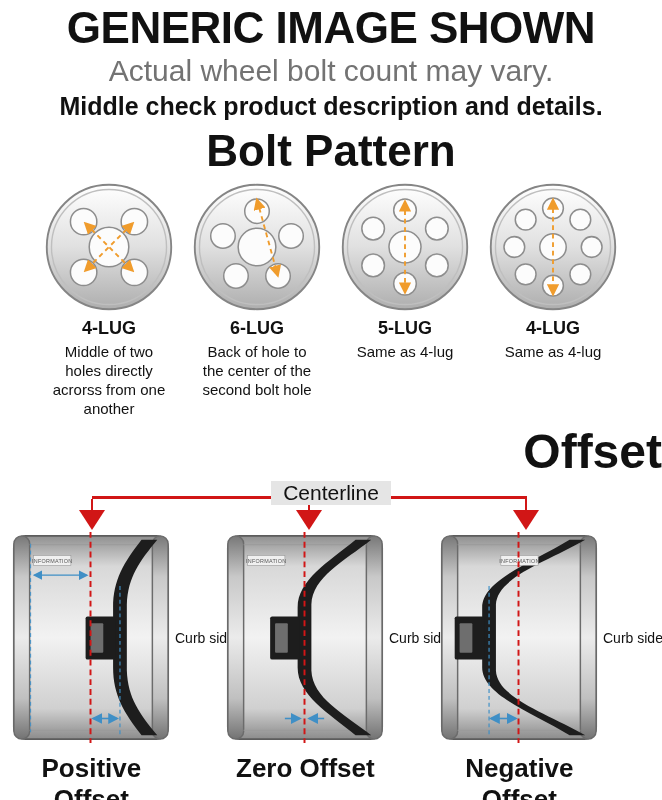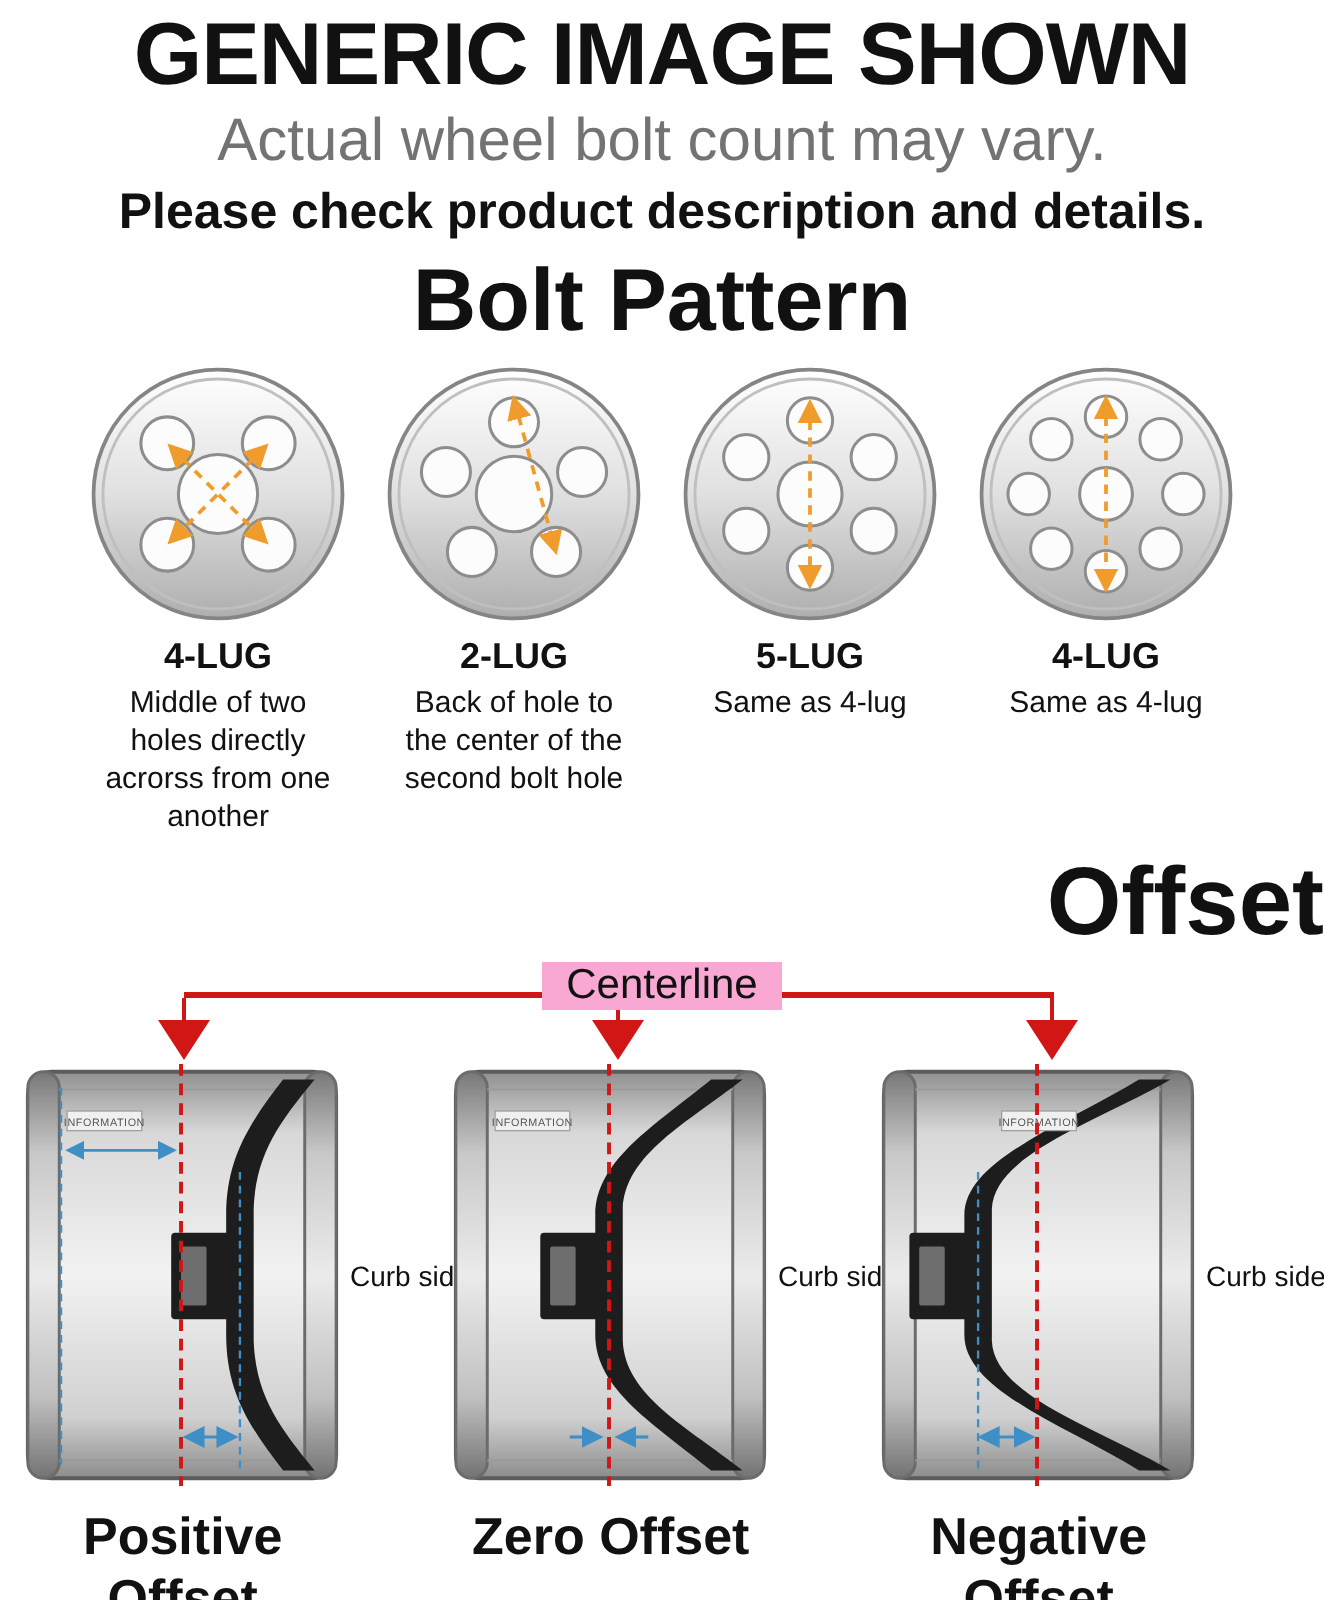--- a/index.html
+++ b/index.html
@@ -24,21 +24,21 @@
   .wheel-col  { width: 148px; display: flex; flex-direction: column; align-items: center; }
   .lug-wheel  { width: 132px; height: 132px; display: block; }
   .hole { fill: #fcfcfc; stroke: #8d8d8d; stroke-width: 1.6; }
   .lug-label { font-size: 18px; font-weight: 700; margin-top: 5px; }
   .lug-desc  { font-size: 15px; line-height: 1.28; text-align: center; margin-top: 3px; max-width: 116px; }
 
   
   .offset-title { text-align: right; font-size: 48px; font-weight: 800; margin-top: 8px; line-height: 1.05; }
   .figure { position: relative; margin-top: 4px; }
   .centerline-row { text-align: center; position: relative; height: 26px; z-index: 2; }
-  .centerline-label { display: inline-block; background: #f9a8d4; padding: 0 12px; font-size: 21px; position: relative; z-index: 2; }
+  .centerline-label { display: inline-block; background: #e5e5e5; padding: 0 12px; font-size: 21px; position: relative; z-index: 2; }
   .red-line  { position: absolute; top: 15px; left: 92px; width: 435px; height: 3px; background: #d11616; z-index: 1; }
   .connector { position: absolute; top: 18px; width: 2px; height: 11px; background: #d11616; z-index: 1; }
   .con1 { left: 91px; } .con2 { left: 308px; } .con3 { left: 525px; }
   .tri { position: absolute; top: 29px; width: 0; height: 0; z-index: 1;
          border-left: 13px solid transparent; border-right: 13px solid transparent;
          border-top: 20px solid #d11616; }
   .tri1 { left: 79px; } .tri2 { left: 296px; } .tri3 { left: 513px; }
   .cross-row { display: flex; padding: 0 10px; margin-top: 23px; position: relative; z-index: 0; }
   .cross-svg { width: 165px; height: 215px; display: block; }
   .curb { width: 52px; display: flex; align-items: center; font-size: 14px; padding-left: 3px; white-space: nowrap; color: #111; }
@@ -77,21 +77,21 @@
       <path d="M0,0 L10,5 L0,10 Z" fill="#3f8fc6"></path>
     </marker>
   </defs>
 </svg>
 
 <div class="page">
 
   <header class="header">
     <h1 class="title">GENERIC IMAGE SHOWN</h1>
     <p class="subtitle">Actual wheel bolt count may vary.</p>
-    <p class="note">Please check product description and details.</p>
+    <p class="note">Middle check product description and details.</p>
   </header>
 
   <section>
     <h2 class="bolt-title">Bolt Pattern</h2>
 
     <div class="wheel-row">
 
       <div class="wheel-col">
         <svg class="lug-wheel" viewBox="0 0 140 140">
           <circle cx="70" cy="70" r="66" fill="url(#faceGrad)" stroke="#858585" stroke-width="2"></circle>
@@ -121,21 +121,21 @@
               <circle class="hole" cx="106.1" cy="58.3" r="13"></circle>
               <circle class="hole" cx="92.3" cy="100.7" r="13"></circle>
               <circle class="hole" cx="47.7" cy="100.7" r="13"></circle>
               <circle class="hole" cx="33.9" cy="58.3" r="13"></circle>
               <circle class="hole" cx="70" cy="70" r="20"></circle>
             </g>
           <g stroke="#f09c2c" stroke-width="2" stroke-dasharray="5 4" fill="none">
             <line x1="70" y1="20" x2="92" y2="100" marker-start="url(#arrO)" marker-end="url(#arrO)"></line>
           </g>
         </svg>
-        <div class="lug-label">2-LUG</div>
+        <div class="lug-label">6-LUG</div>
         <div class="lug-desc">Back of hole to the center of the second bolt hole</div>
       </div>
 
       <div class="wheel-col">
         <svg class="lug-wheel" viewBox="0 0 140 140">
           <circle cx="70" cy="70" r="66" fill="url(#faceGrad)" stroke="#858585" stroke-width="2"></circle>
           <circle cx="70" cy="70" r="61" fill="none" stroke="#bfbfbf" stroke-width="1.5"></circle>
           <g class="holes">
               <circle class="hole" cx="70.0" cy="31.0" r="12"></circle>
               <circle class="hole" cx="103.8" cy="50.5" r="12"></circle>

